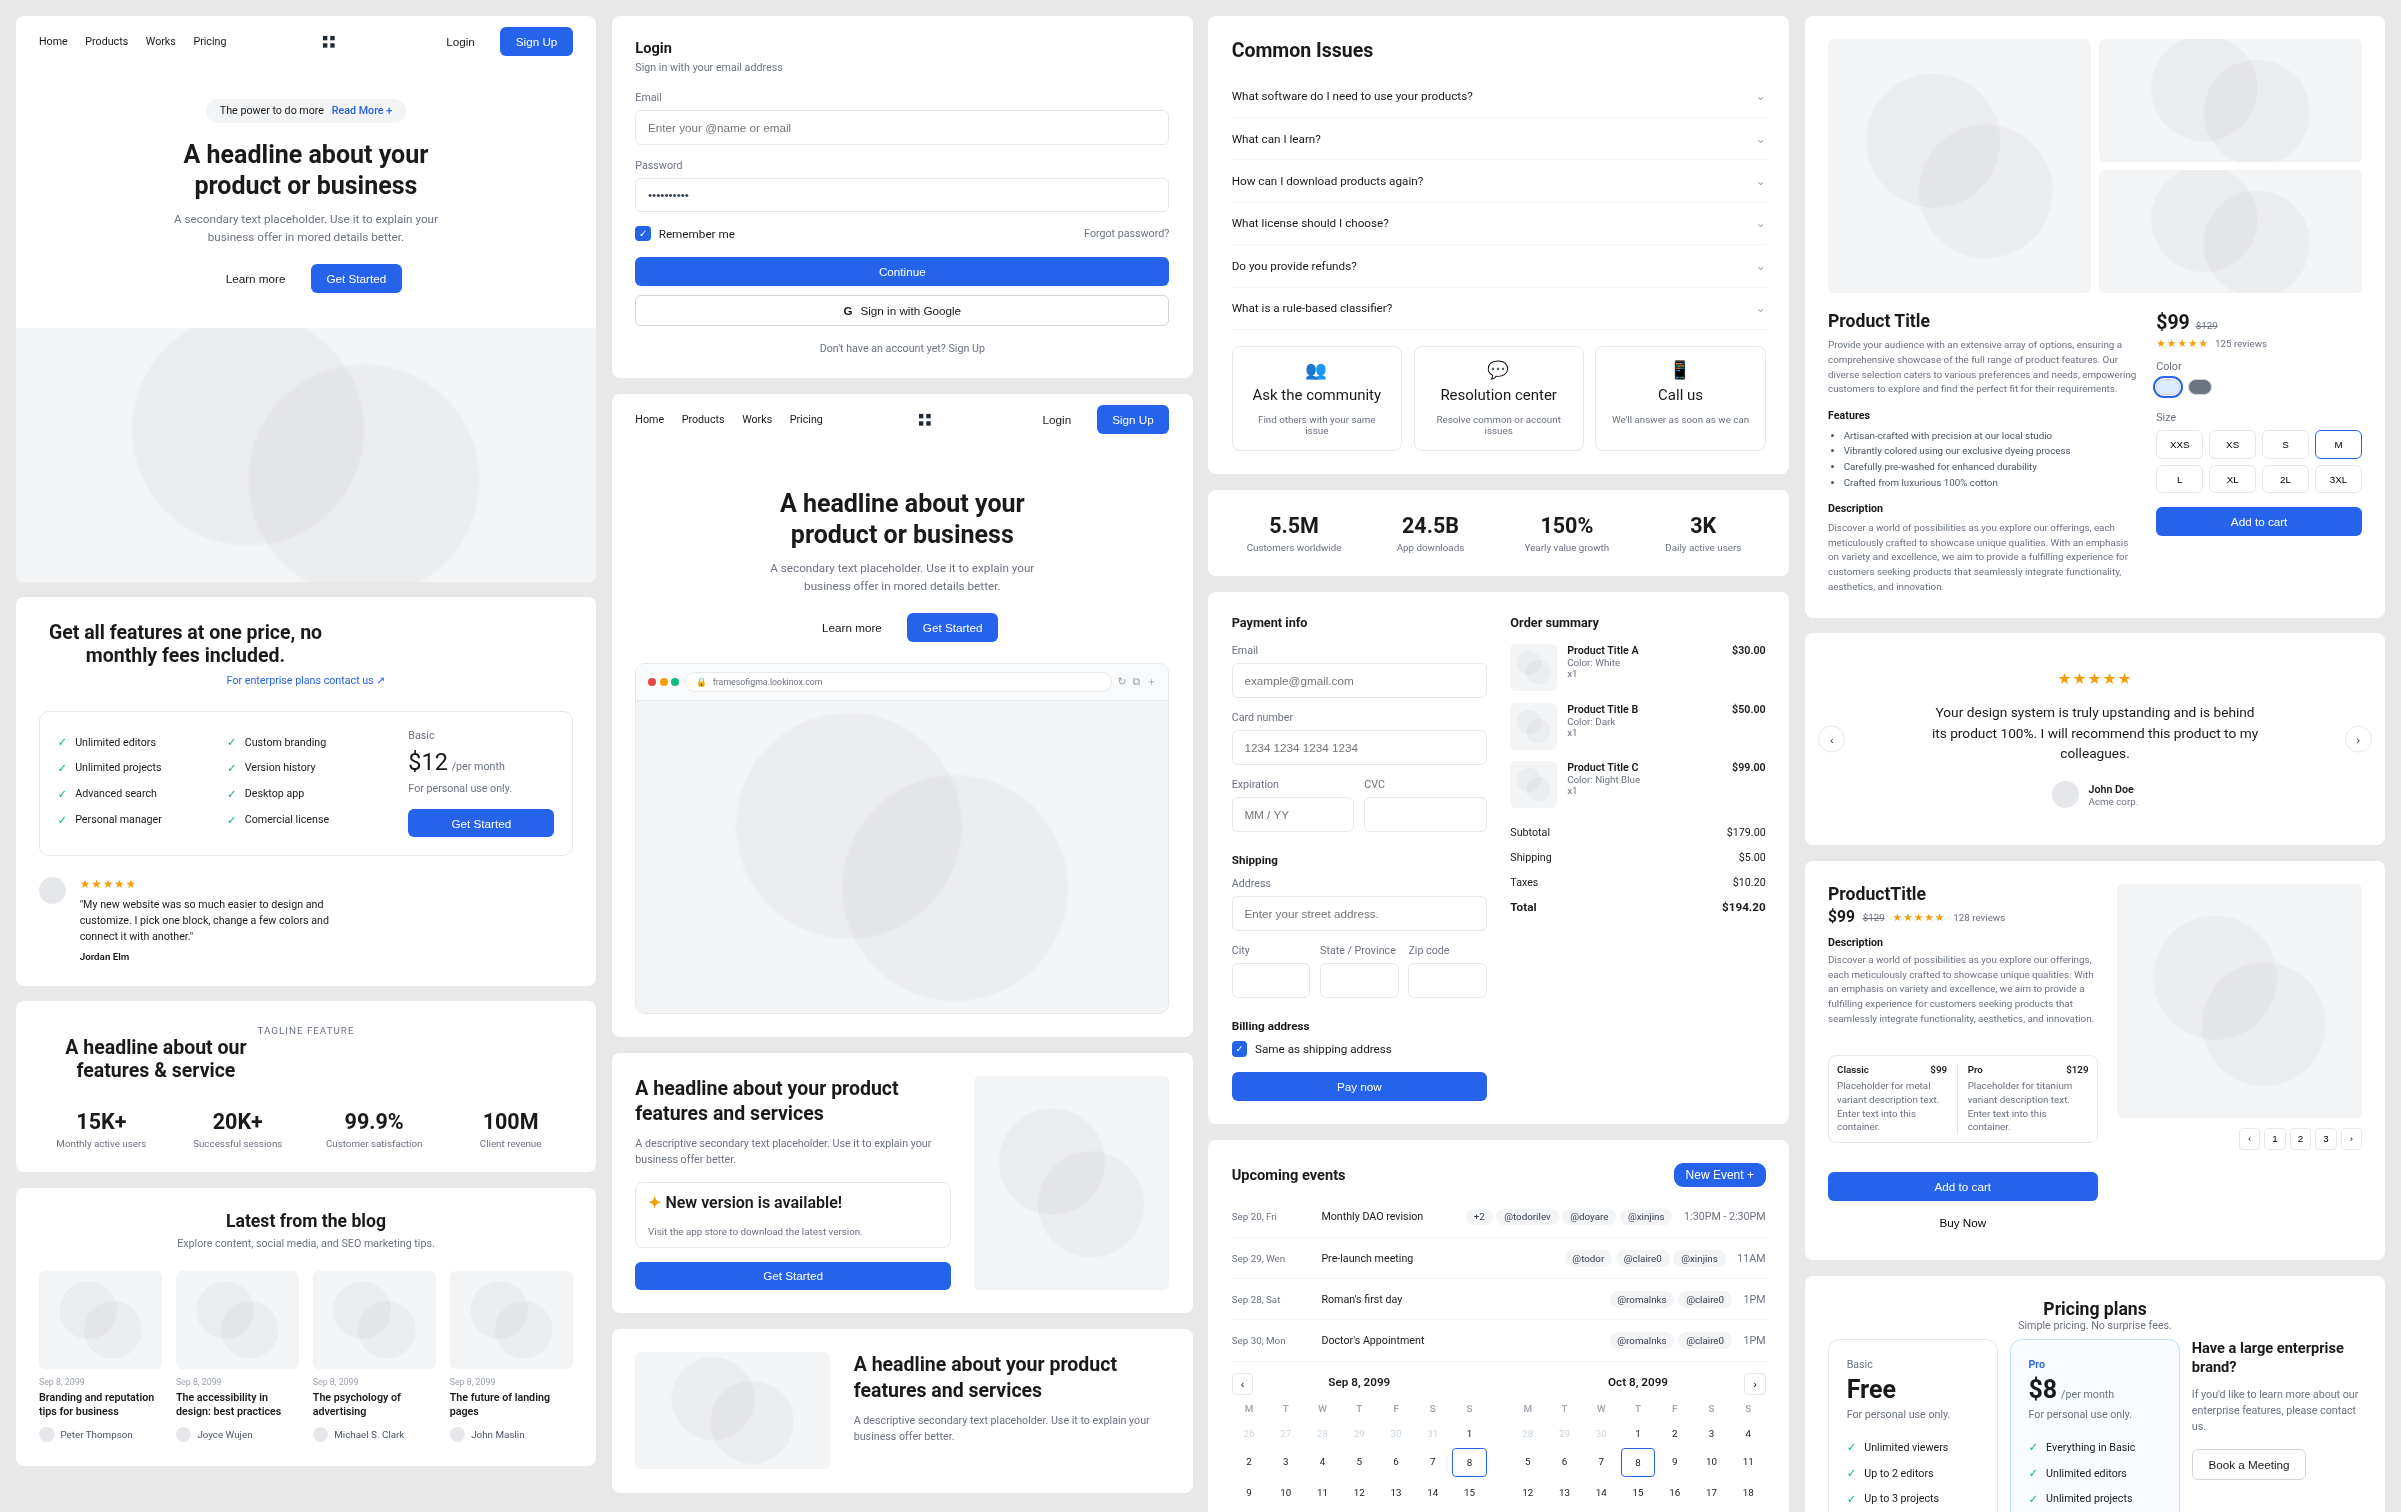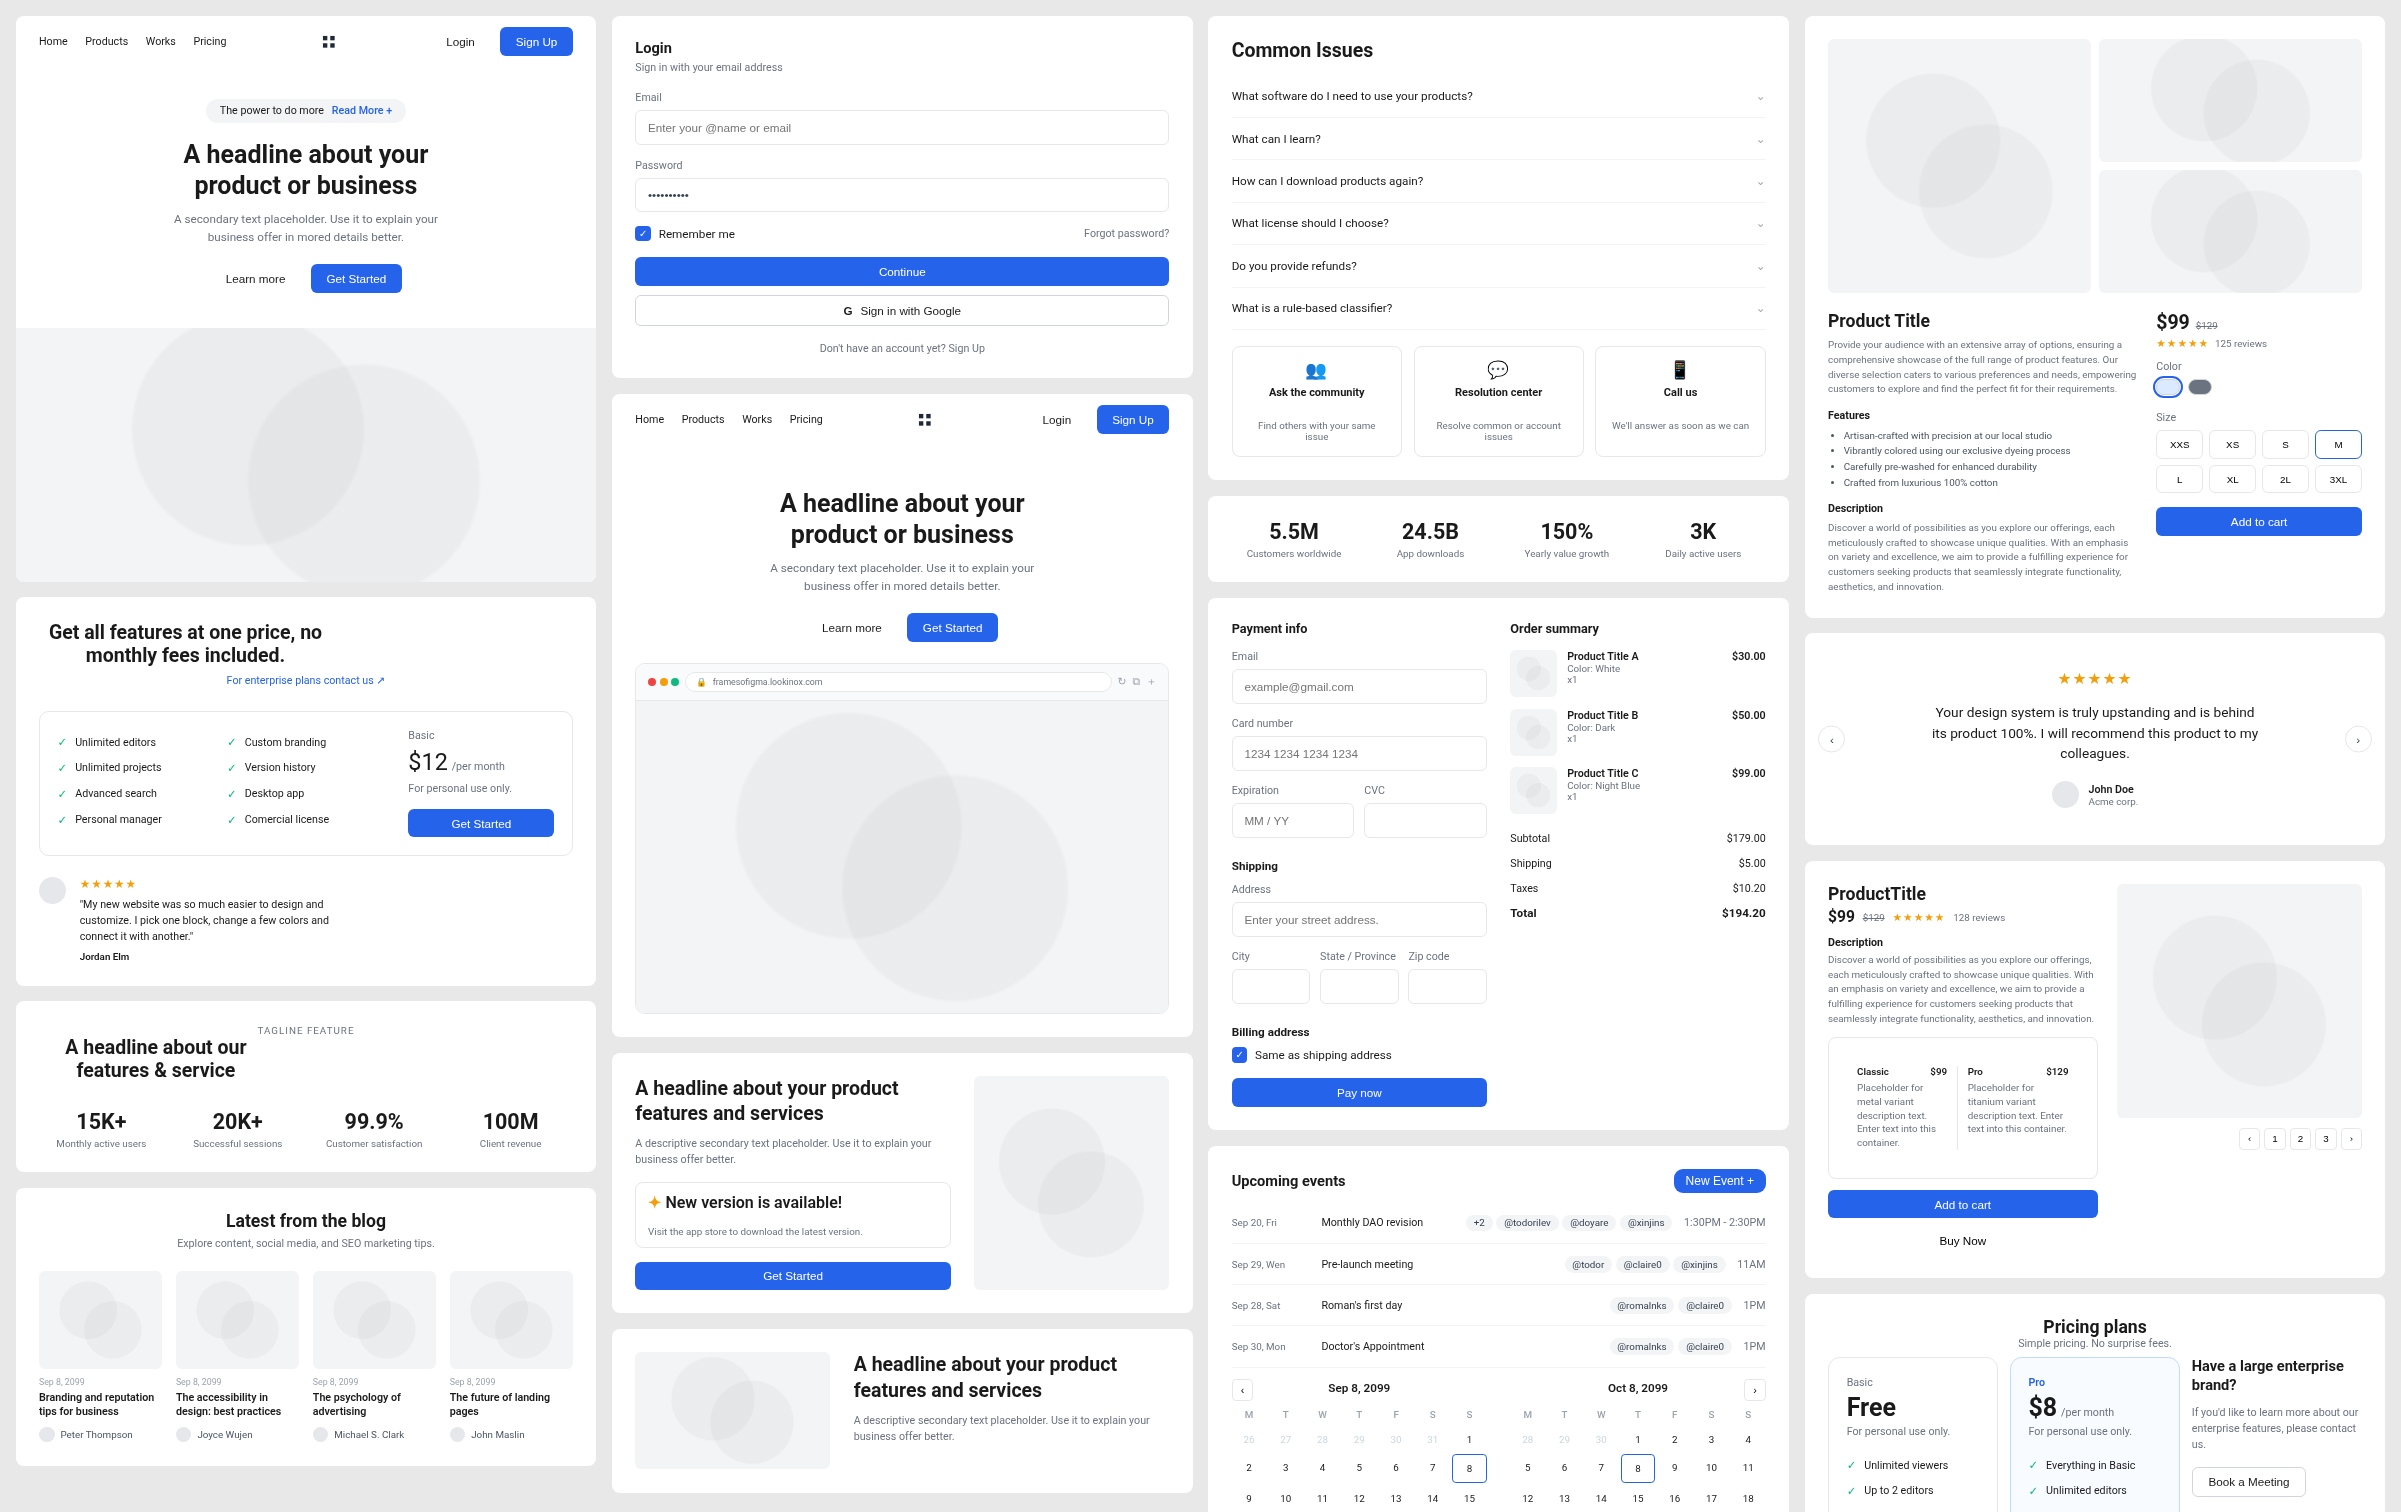--- a/index.html
+++ b/index.html
@@ -32,21 +32,21 @@
 .checkbox-row { display: flex; align-items: center; gap: 7.8px; font-size: 11.7px; }
 .cb { width: 15.6px; height: 15.6px; border-radius: 3.9px; background: #2563eb; display: inline-flex; align-items: center; justify-content: center; color: #fff; font-size: 9.8px; }
 .muted { color: #6b7280; font-size: 10.7px; }
 .link { color: #2563eb; font-size: 10.7px; }
 .section-title { font-size: 19.5px; font-weight: 700; }
 .faq-item { display: flex; justify-content: space-between; align-items: center; padding: 13.7px 0; border-bottom: 1px solid #f3f4f6; font-size: 11.7px; }
 .chev { color: #9ca3af; }
 .helpcards { display: grid; grid-template-columns: repeat(3, 1fr); gap: 11.7px; margin-top: 15.6px; }
 .helpcard { border: 1px solid #e5e7eb; border-radius: 7.8px; padding: 13.7px; text-align: center; }
 .helpcard .ic { font-size: 17.6px; margin-bottom: 5.9px; }
-.helpcard .ht { font-weight: 700; font-size: 11px; margin-bottom: 21px; }
+.helpcard .ht { font-weight: 400; font-size: 15px; margin-bottom: 10px; }
 .helpcard .hs { font-size: 9.8px; color: #6b7280; }
 .stats { display: grid; grid-template-columns: repeat(4, 1fr); gap: 11.7px; text-align: center; }
 .stat .v { font-size: 21.5px; font-weight: 700; }
 .stat .l { font-size: 9.8px; color: #6b7280; margin-top: 3.9px; }
 .two { display: grid; grid-template-columns: 1fr 1fr; gap: 23.4px; }
 .field { margin-bottom: 13.7px; }
 .orow { display: flex; gap: 9.8px; margin-bottom: 11.7px; }
 .oimg { width: 47px; height: 47px; }
 .orow .mid { flex: 1; font-size: 10.7px; }
 .orow .mid .t { font-weight: 600; }
@@ -72,21 +72,21 @@
 .feat-list li { display: flex; align-items: center; gap: 7.8px; font-size: 10.7px; padding: 5.9px 0; }
 .chk { color: #10b981; font-size: 11.7px; }
 .pricebox { border: 1px solid #e5e7eb; border-radius: 9.8px; padding: 17.6px; }
 .stars { color: #f59e0b; letter-spacing: 1px; }
 .avatar { width: 27px; height: 27px; border-radius: 50%; background: #e5e7eb; display: inline-block; flex-shrink: 0; }
 .pd-size { display: grid; grid-template-columns: repeat(4, 1fr); gap: 5.9px; }
 .pd-size button { border: 1px solid #e5e7eb; background: #fff; border-radius: 5.9px; padding: 7.8px 0; font-size: 9.8px; cursor: pointer; }
 .pd-size button.sel { border-color: #2563eb; }
 .swatch { width: 23.4px; height: 15.6px; border-radius: 974px; display: inline-block; border: 1px solid #d1d5db; margin-right: 5.9px; cursor: pointer; }
 .swatch.sel { outline: 2px solid #2563eb; outline-offset: 1px; }
-.variant-cards { display: grid; grid-template-columns: 1fr 1fr; gap: 9.8px; border: 1px solid #e5e7eb; border-radius: 7.8px; padding: 28px; margin: 11px 0; }
+.variant-cards { display: grid; grid-template-columns: 1fr 1fr; gap: 9.8px; border: 1px solid #e5e7eb; border-radius: 7.8px; padding: 8px; margin: 29px 0; }
 .variant-cards > div { font-size: 9.8px; }
 .variant-cards .vh { display: flex; justify-content: space-between; font-weight: 600; margin-bottom: 3.9px; }
 .variant-cards .vd { color: #6b7280; line-height: 1.4; }
 .variant-cards > div:first-child { border-right: 1px solid #e5e7eb; padding-right: 9.8px; }
 .pag { display: flex; gap: 3.9px; justify-content: flex-end; margin-top: 9.8px; }
 .pag > * { width: 21.5px; height: 21.5px; border: 1px solid #e5e7eb; border-radius: 3.9px; display: inline-flex; align-items: center; justify-content: center; font-size: 9.8px; background: #fff; cursor: pointer; }
 .browser { border: 1px solid #e5e7eb; border-radius: 9.8px; overflow: hidden; }
 .browser-bar { display: flex; align-items: center; gap: 5.9px; padding: 7.8px 11.7px; background: #f9fafb; border-bottom: 1px solid #e5e7eb; }
 .dots3 { display: flex; gap: 3.9px; }
 .dots3 span { width: 7.8px; height: 7.8px; border-radius: 50%; }

